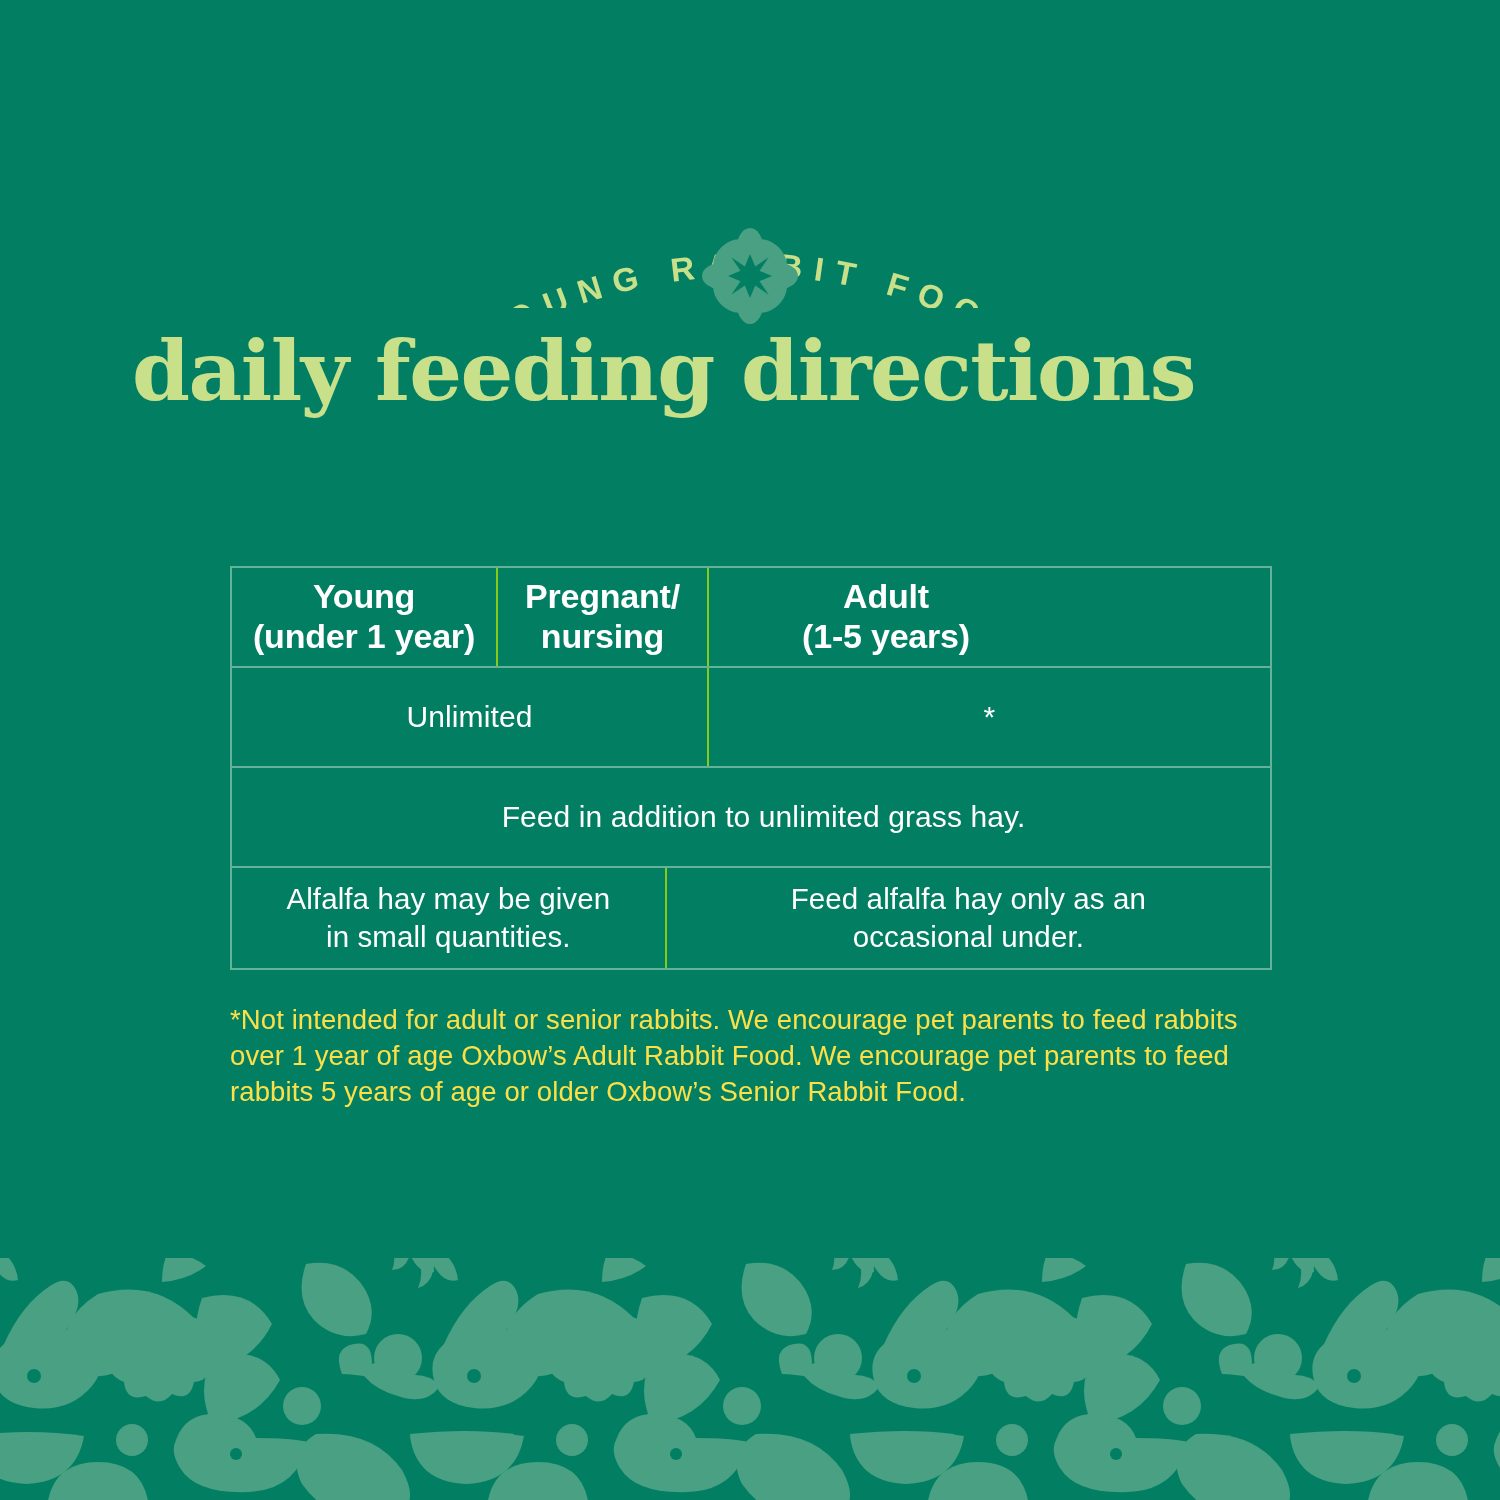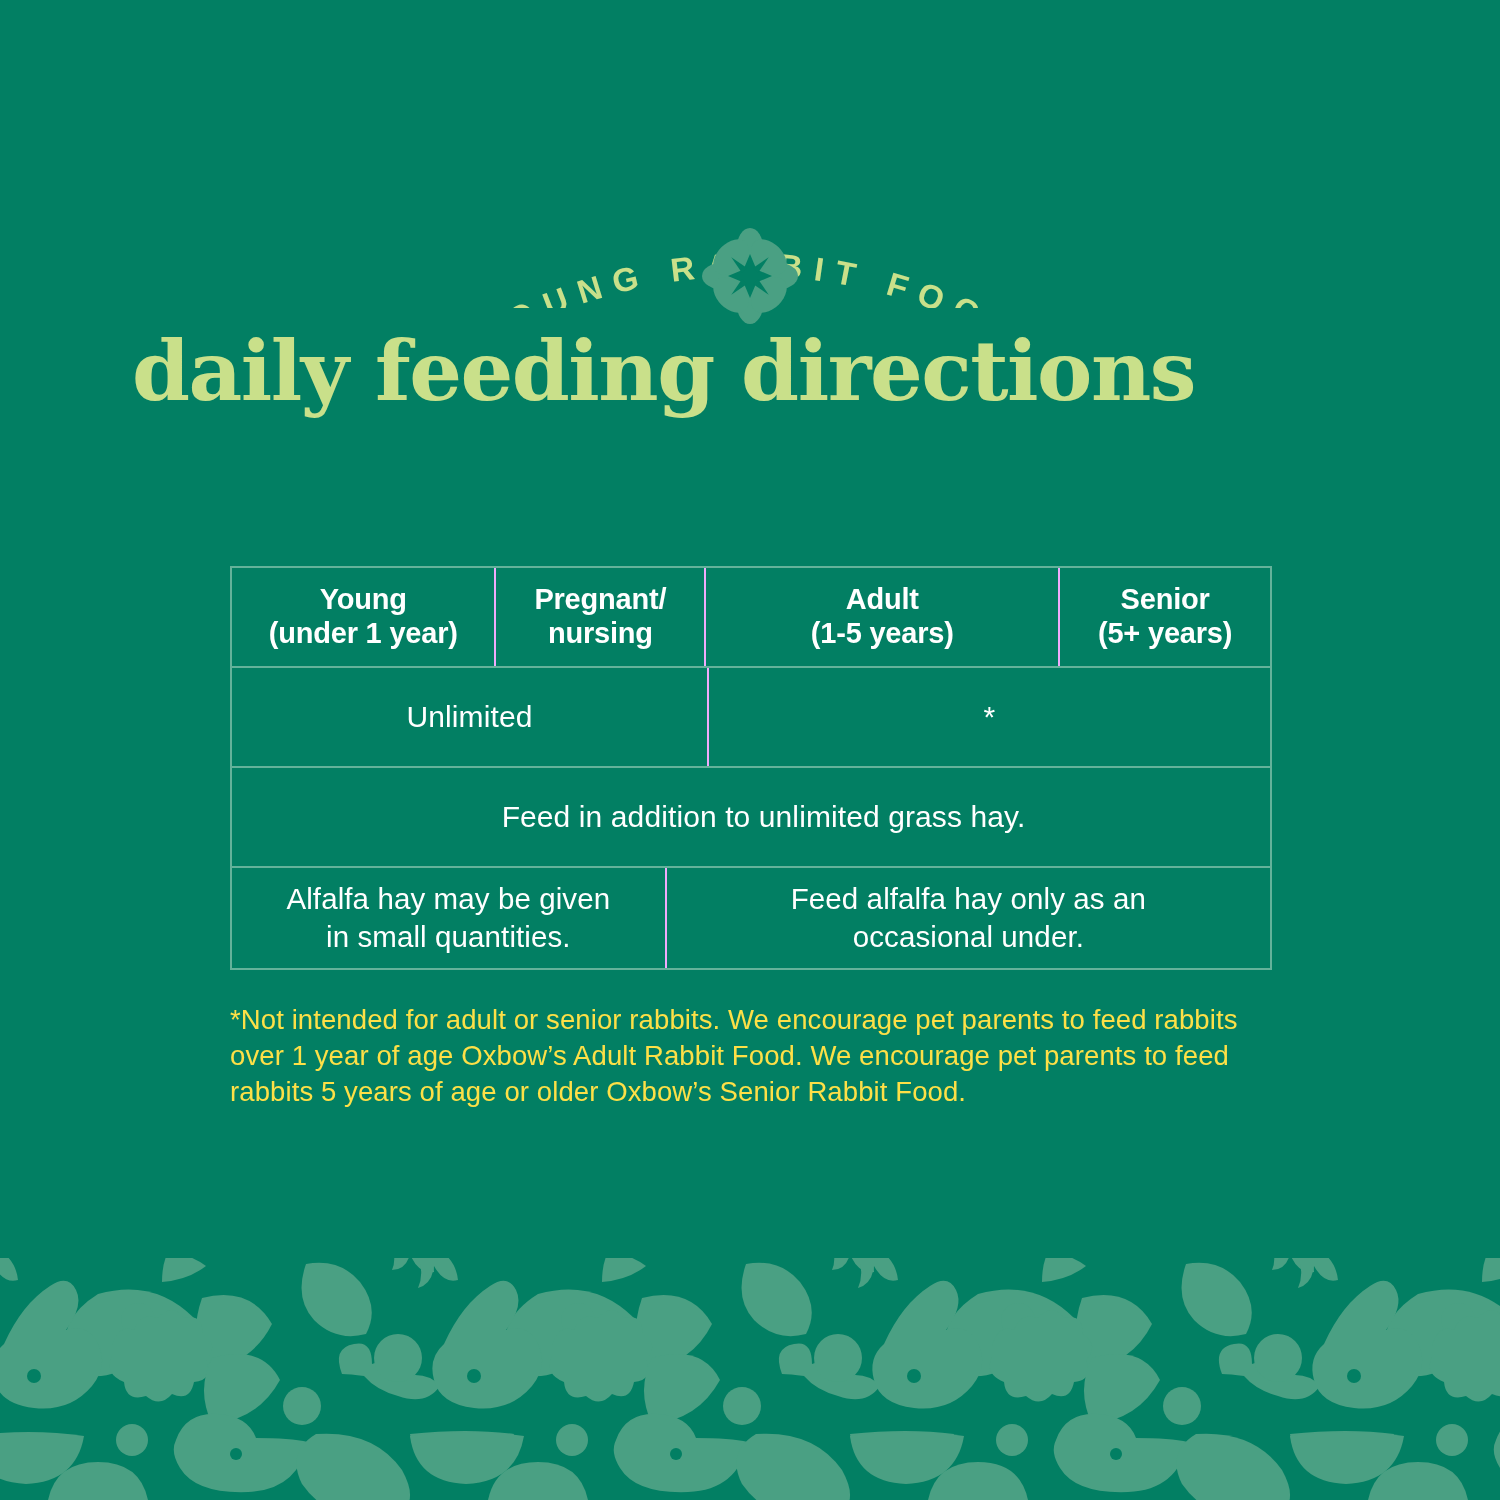--- a/index.html
+++ b/index.html
@@ -88,28 +88,28 @@
   .tcell {
     box-sizing: border-box;
     display: flex;
     align-items: center;
     justify-content: center;
     text-align: center;
     color: #ffffff;
     padding: 6px 8px;
   }
   .tcell + .tcell {
-    border-left: 2px solid #f0abfc;
+    border-left: 2px solid #84cc16;
   }
 
   
   .row-head { height: 98px; }
   .row-head .tcell {
     font-weight: 700;
-    font-size: 29px;
+    font-size: 34px;
     line-height: 1.17;
     letter-spacing: -0.2px;
   }
   .c-young   { width: 264px; }
   .c-preg    { width: 211px; }
   .c-adult   { width: 356px; }
   .c-senior  { width: 213px; }
 
   
   .row-two { height: 100px; }
@@ -220,26 +220,20 @@
           <span>Pregnant/</span><br>
           <span>nursing</span>
         </span>
       </div>
       <div class="tcell c-adult">
         <span>
           <span>Adult</span><br>
           <span>(1-5 years)</span>
         </span>
       </div>
-      <div class="tcell c-senior">
-        <span>
-          <span>Senior</span><br>
-          <span>(5+ years)</span>
-        </span>
-      </div>
     </div>
 
     <div class="trow row-two">
       <div class="tcell c-unlimited">Unlimited</div>
       <div class="tcell c-star">*</div>
     </div>
 
     <div class="trow row-full">
       <div class="tcell">Feed in addition to unlimited grass hay.</div>
     </div>

